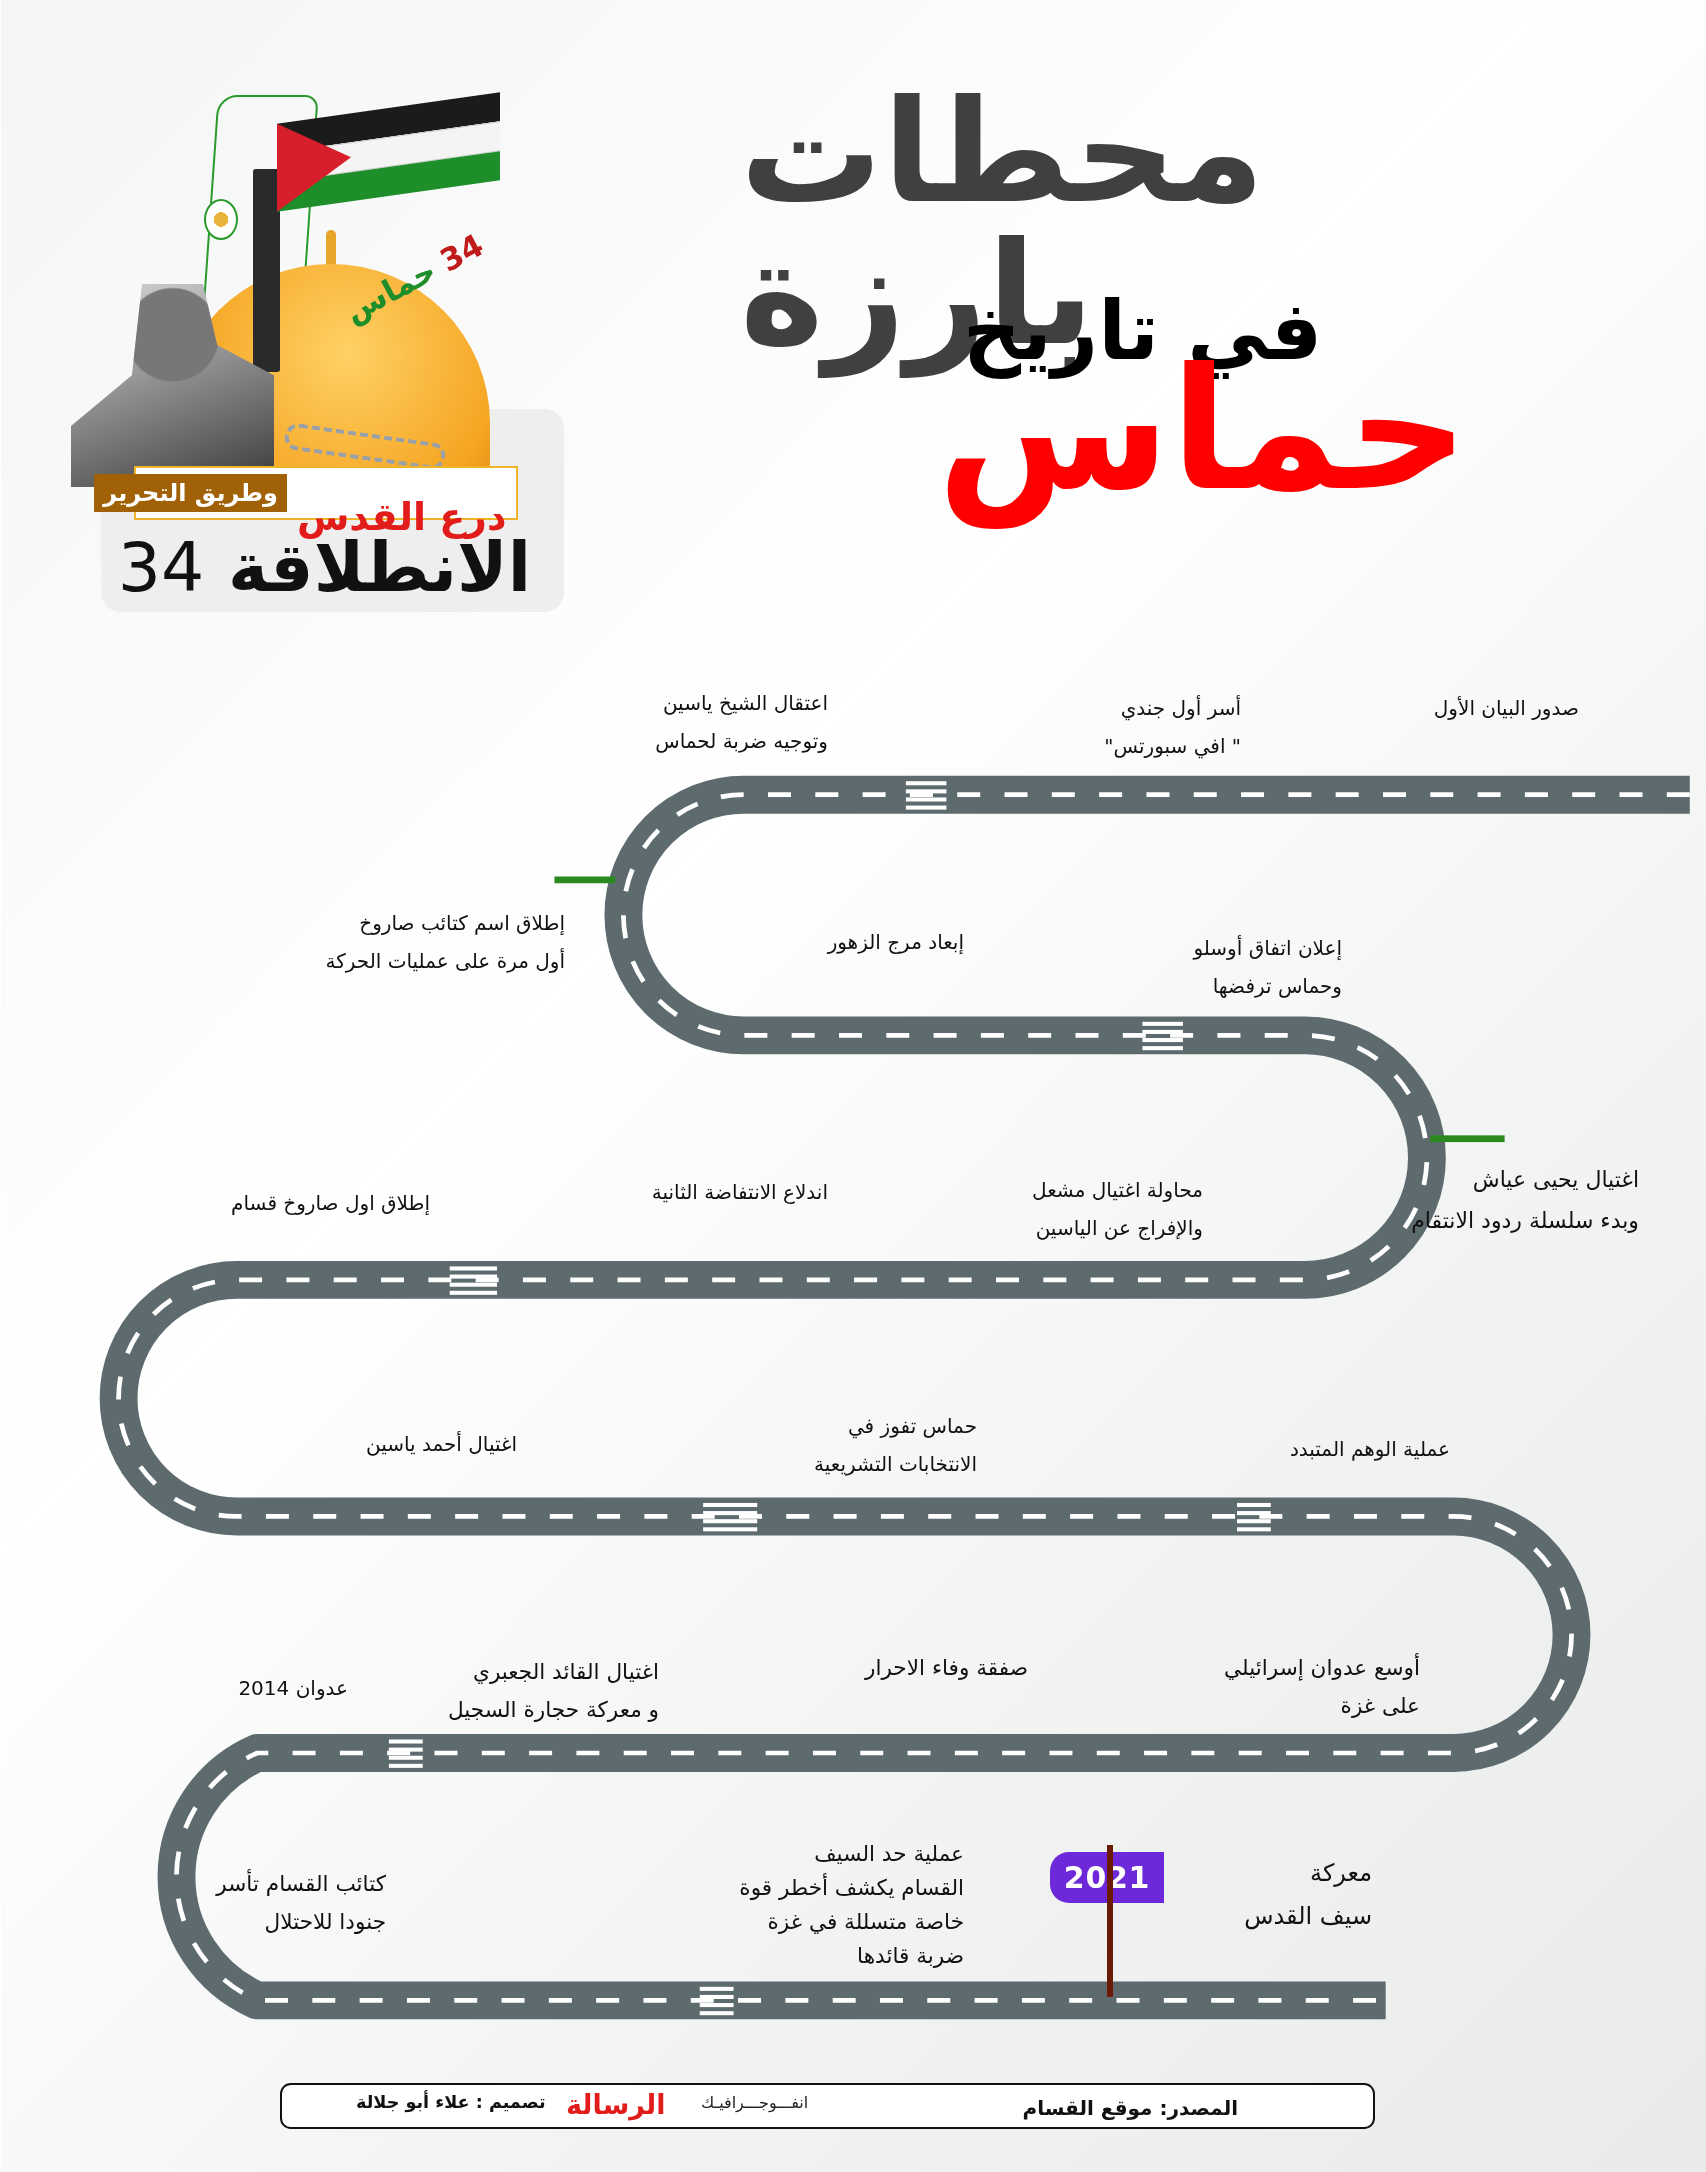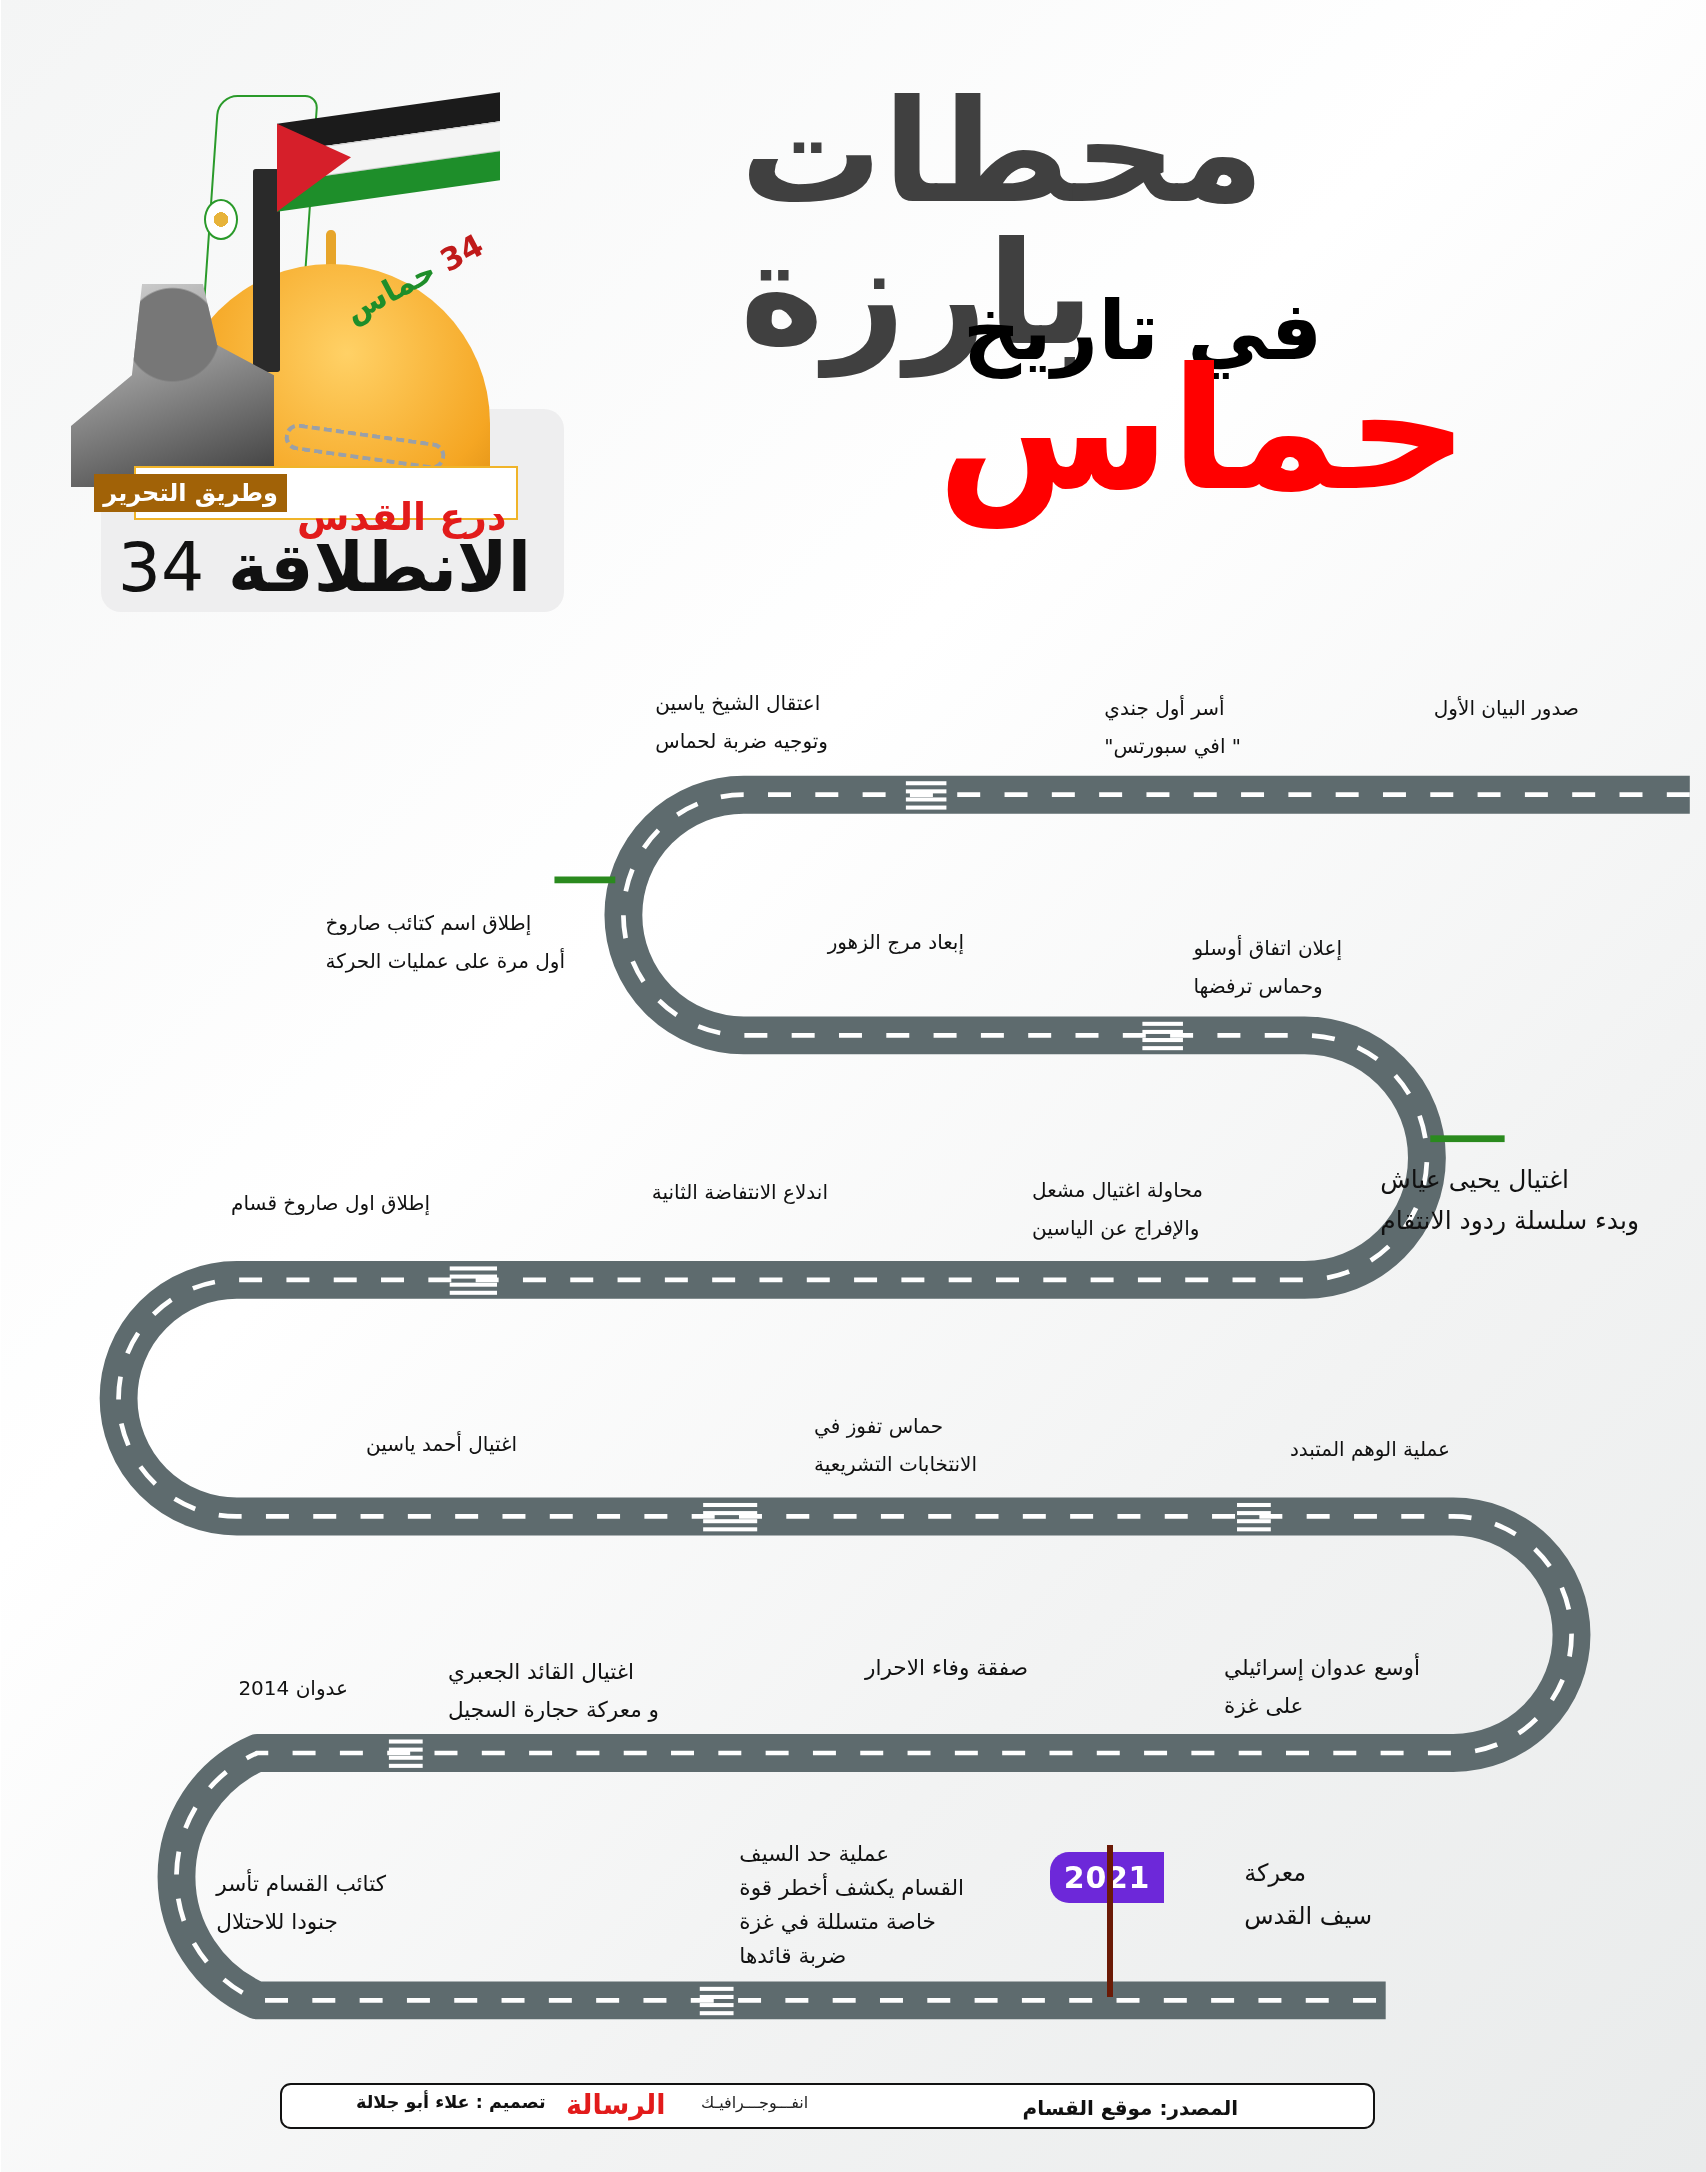--- a/index.html
+++ b/index.html
@@ -38,21 +38,21 @@
   .logo-anniv .num { font-weight:normal; font-family:"DejaVu Sans", sans-serif; }
   .hamas-emblem { position:absolute; left:204px; top:199px; width:34px; height:41px; border:2px solid #2a9a2a; border-radius:50%; background:radial-gradient(circle, #e7b33a 0 30%, #fff 31%); }
 
   
   #road { position:absolute; left:0; top:0; width:1707px; height:2172px; }
 
   
   .ms { position:absolute; }
   .pole { position:absolute; width:6px; }
   .flag { position:absolute; height:51px; color:#fff; font-weight:bold; font-size:30px; display:flex; align-items:center; justify-content:center; border-radius:19px 0 0 19px; font-family:"DejaVu Sans", sans-serif; letter-spacing:0.7px; }
-  .desc { position:absolute; color:#111; font-size:20px; line-height:38px; white-space:nowrap; text-align:left; font-family:"DejaVu Sans", sans-serif; }
+  .desc { position:absolute; color:#111; font-size:20px; line-height:38px; white-space:nowrap; text-align:right; font-family:"DejaVu Sans", sans-serif; }
 
   
   .footer { position:absolute; left:280px; top:2083px; width:1095px; height:46px; border:2px solid #111; border-radius:10.8px; background:#fff; }
   .footer .src { position:absolute; right:135px; top:10.8px; font-size:20px; font-weight:bold; color:#111; }
   .footer .infog { position:absolute; left:419px; top:8px; font-size:16px; color:#222; }
   .footer .risala { position:absolute; left:284px; top:4px; font-size:27px; font-weight:900; color:#e21b1b; }
   .footer .design { position:absolute; left:74px; top:7px; font-size:17.6px; font-weight:bold; color:#111; }
 </style>
 </head>
 <body>
@@ -184,21 +184,21 @@
 <div class="ms">
 
   <div class="desc" style="right:365px;top:929px">
     <div>إعلان اتفاق أوسلو</div>
     <div>وحماس ترفضها</div>
   </div>
 </div>
 
 <div class="ms">
 
-  <div class="desc" style="right:68px;top:1159px;line-height:41px;font-size:25px">
+  <div class="desc" style="right:68px;top:1159px;line-height:41px;font-size:22px">
     <div>اغتيال يحيى عياش</div>
     <div>وبدء سلسلة ردود الانتقام</div>
   </div>
 </div>
 
 <div class="ms">
 
   <div class="desc" style="right:504px;top:1171px">
     <div>محاولة اغتيال مشعل</div>
     <div>والإفراج عن الياسين</div>

